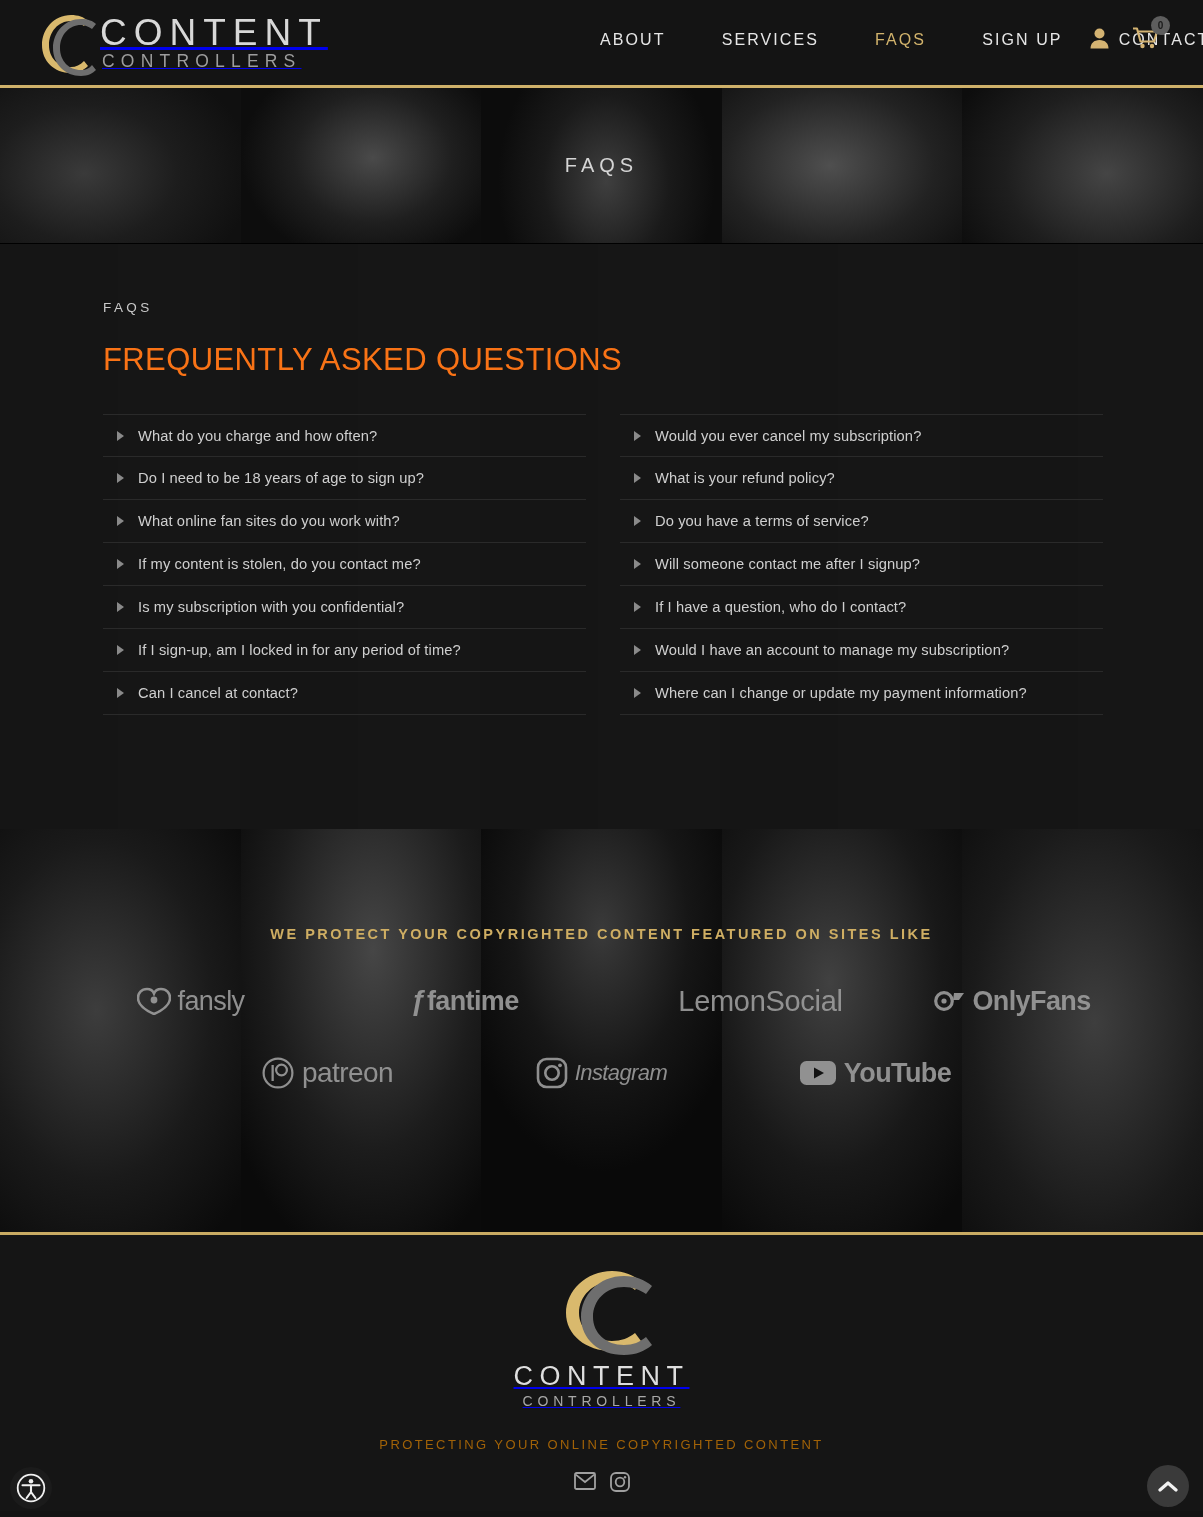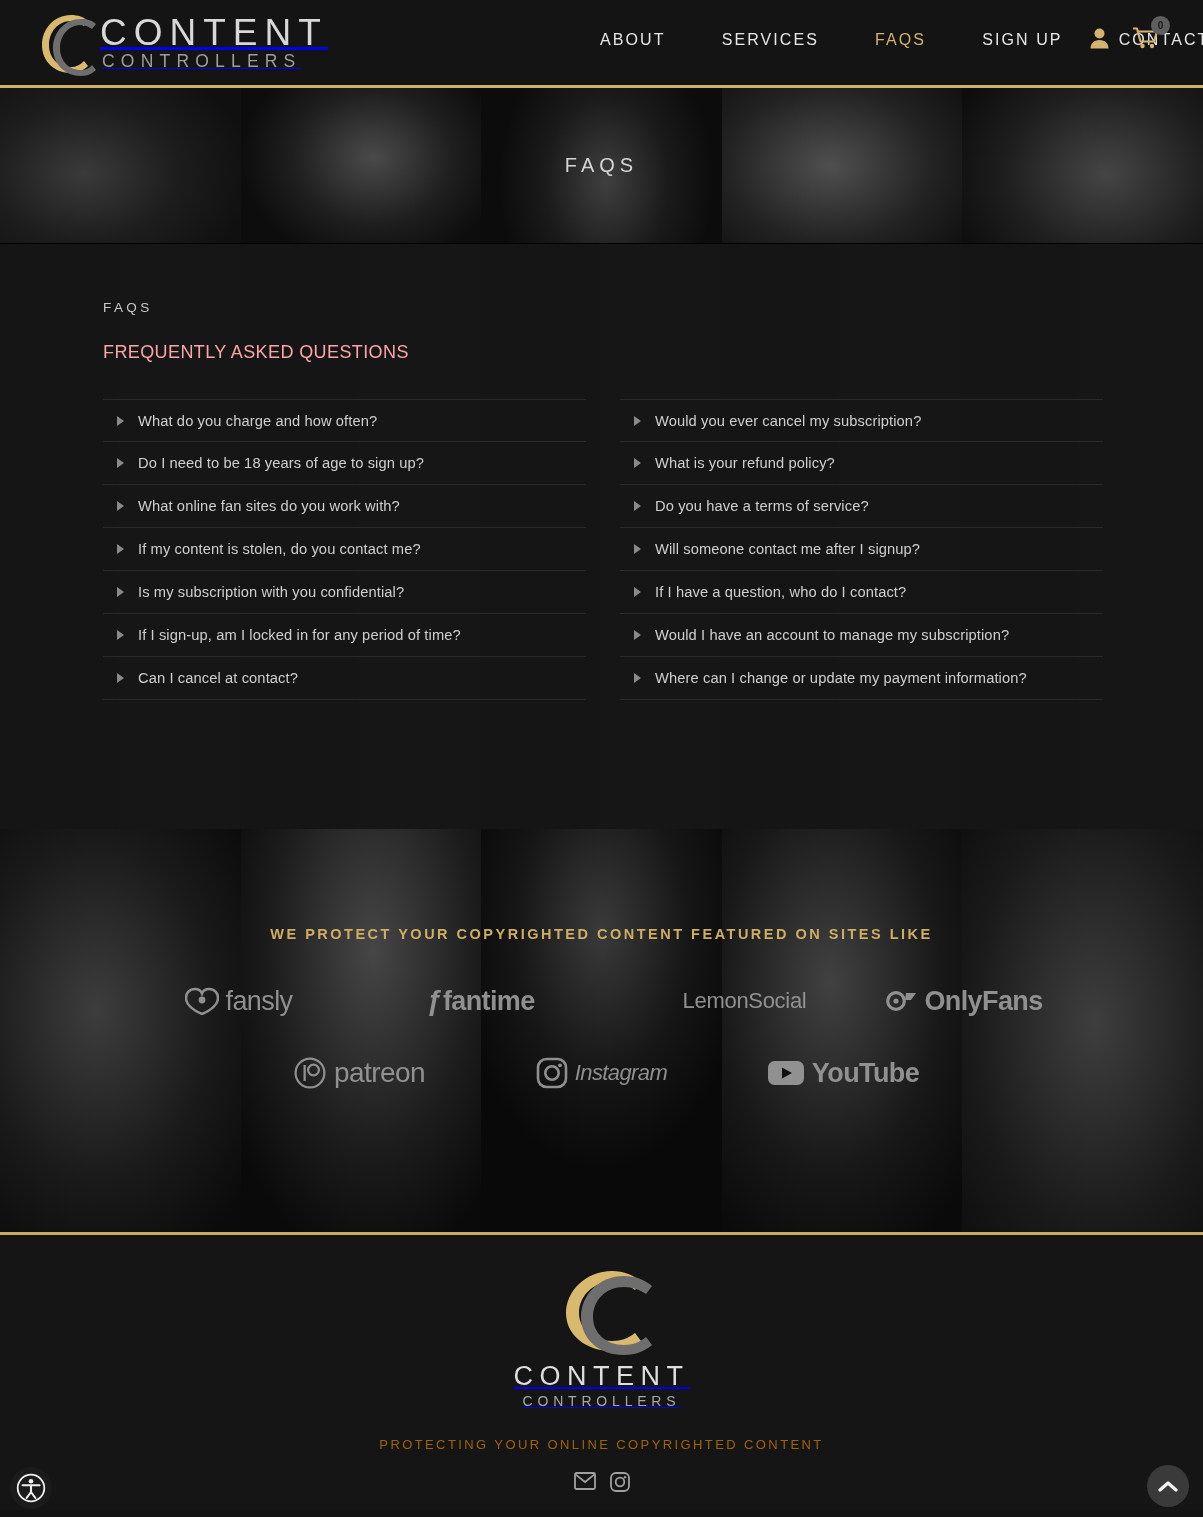--- a/index.html
+++ b/index.html
@@ -124,22 +124,22 @@
   }
   .faq-bg { position: absolute; inset: 0; opacity: 0.5; }
   .faq-inner { position: relative; z-index: 2; padding: 56px 100px 0 103px; }
   .eyebrow {
     color: #c9c9c9;
     font-size: 13.5px;
     letter-spacing: 3.4px;
     font-weight: 400;
   }
   .section-title {
-    color: #fca5a5;
-    font-size: 18px;
+    color: #f97316;
+    font-size: 31px;
     letter-spacing: 0.4px;
     font-weight: 400;
     margin-top: 27px;
   }
   .faq-cols {
     display: flex;
     gap: 34px;
     margin-top: 36px;
   }
   .faq-col { flex: 1; }
@@ -186,21 +186,21 @@
   .brands-heading {
     color: #cfae63;
     font-size: 14.5px;
     letter-spacing: 2.5px;
     font-weight: 700;
   }
   .brand-row {
     display: flex;
     justify-content: center;
     align-items: flex-end;
-    gap: 62px;
+    gap: 94px;
     margin-top: 36px;
   }
   .brand-row.r2 { margin-top: 26px; }
   .brand {
     display: flex;
     align-items: center;
     justify-content: center;
     height: 46px;
     width: 180px;
     color: #9a9a9a;
@@ -436,21 +436,21 @@
         </span>
         <span class="txt thin">fansly</span>
       </div>
 
       <div class="brand">
         <span style="font-size:28px;font-weight:700;font-style:italic;color:#9a9a9a;margin-right:1px;">ƒ</span>
         <span class="txt">fantime</span>
       </div>
 
       <div class="brand">
-        <span class="txt thin" style="font-size:22px;letter-spacing:-0.3px;margin-left:44px;">LemonSocial</span>
+        <span class="txt thin" style="font-size:29px;letter-spacing:-0.3px;margin-left:44px;">LemonSocial</span>
       </div>
 
       <div class="brand">
         <span style="line-height:0;margin-right:8px;">
           <svg width="30" height="20" viewBox="0 0 30 20">
             <circle cx="10" cy="10" r="8.3" fill="none" stroke="#9a9a9a" stroke-width="3.2"></circle>
             <circle cx="10" cy="10" r="2.6" fill="#9a9a9a"></circle>
             <path d="M20 2 L30 2 L25 9 L19 9 Z" fill="#9a9a9a"></path>
           </svg>
         </span>

